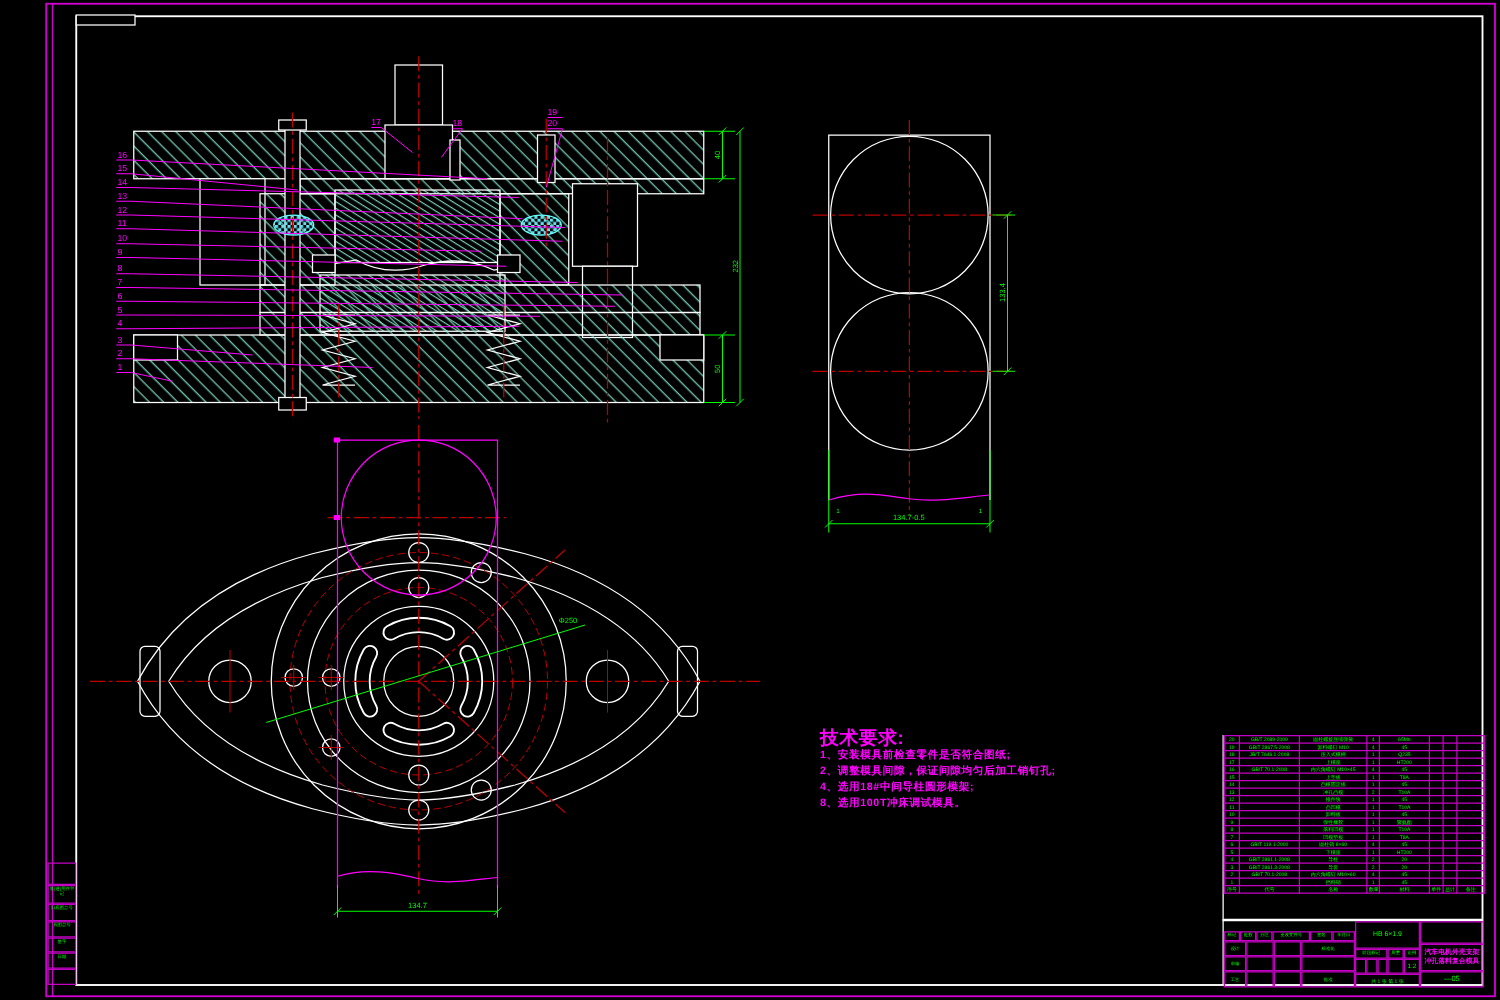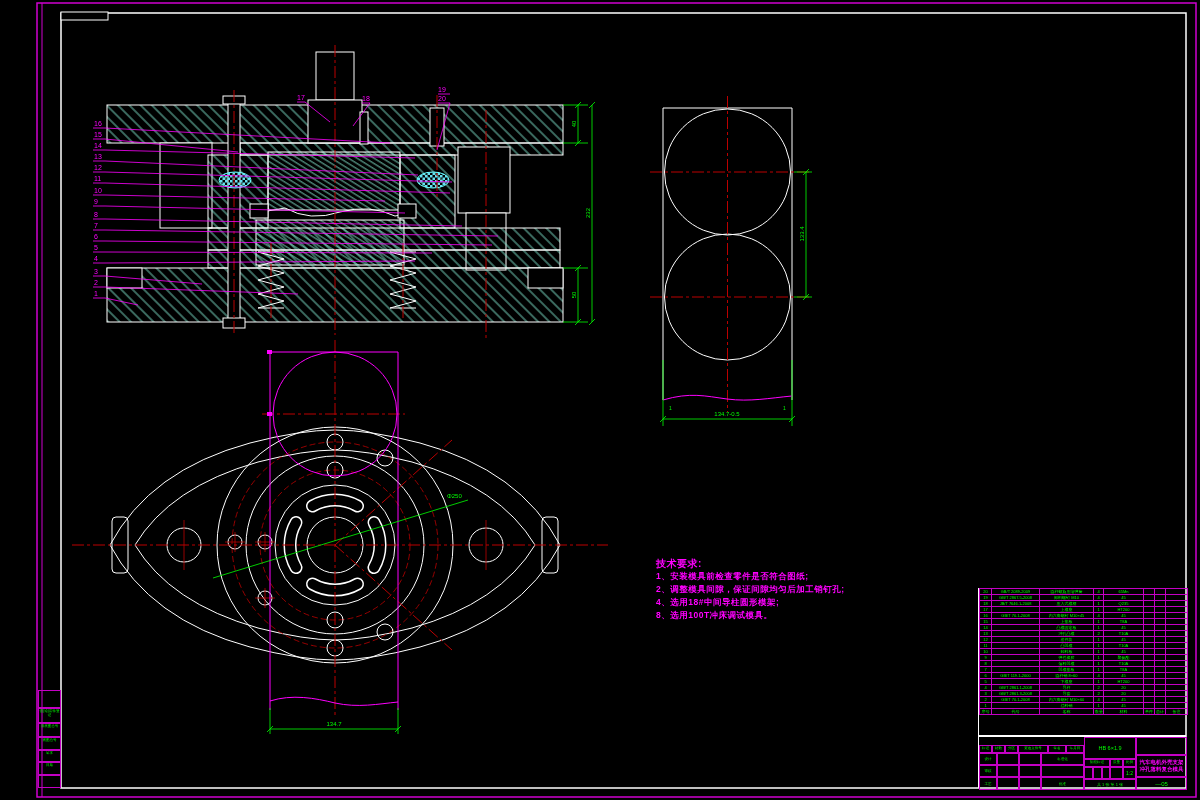--- a/index.html
+++ b/index.html
@@ -3,21 +3,21 @@
 <meta charset="utf-8">
 <style>
   html,body{margin:0;padding:0;background:#000;}
   #app{position:relative;width:1200px;height:800px;background:#000;overflow:hidden;
        font-family:"Liberation Sans","DejaVu Sans",sans-serif;}
   svg{position:absolute;left:0;top:0;}
   .abs{position:absolute;}
   
   .technotes{left:656px;top:557px;width:260px;color:#ff00ff;font-weight:bold;
              font-size:8.5px;line-height:13px;letter-spacing:.5px;}
-  .technotes .tn-title{font-size:10px;}
+  .technotes .tn-title{font-size:15px;margin-top:27px;}
   
   .parts{left:978px;top:588px;width:208px;height:147px;border-left:1px solid #fff;}
   .parts table{border-collapse:collapse;table-layout:fixed;width:208px;}
   .parts td{border:1px solid #c400c4;color:#00ff00;font-size:4px;line-height:5px;
             height:5px;padding:0 1px;overflow:hidden;white-space:nowrap;text-align:center;}
   
   .tblock{left:978px;top:735px;width:208px;height:53px;border-left:1px solid #fff;
           border-top:2px solid #fff;box-sizing:border-box;}
   .tb-cell{position:absolute;border:1px solid #c400c4;box-sizing:border-box;
            color:#00ff00;font-size:3.5px;line-height:1.2;text-align:center;overflow:hidden;}

